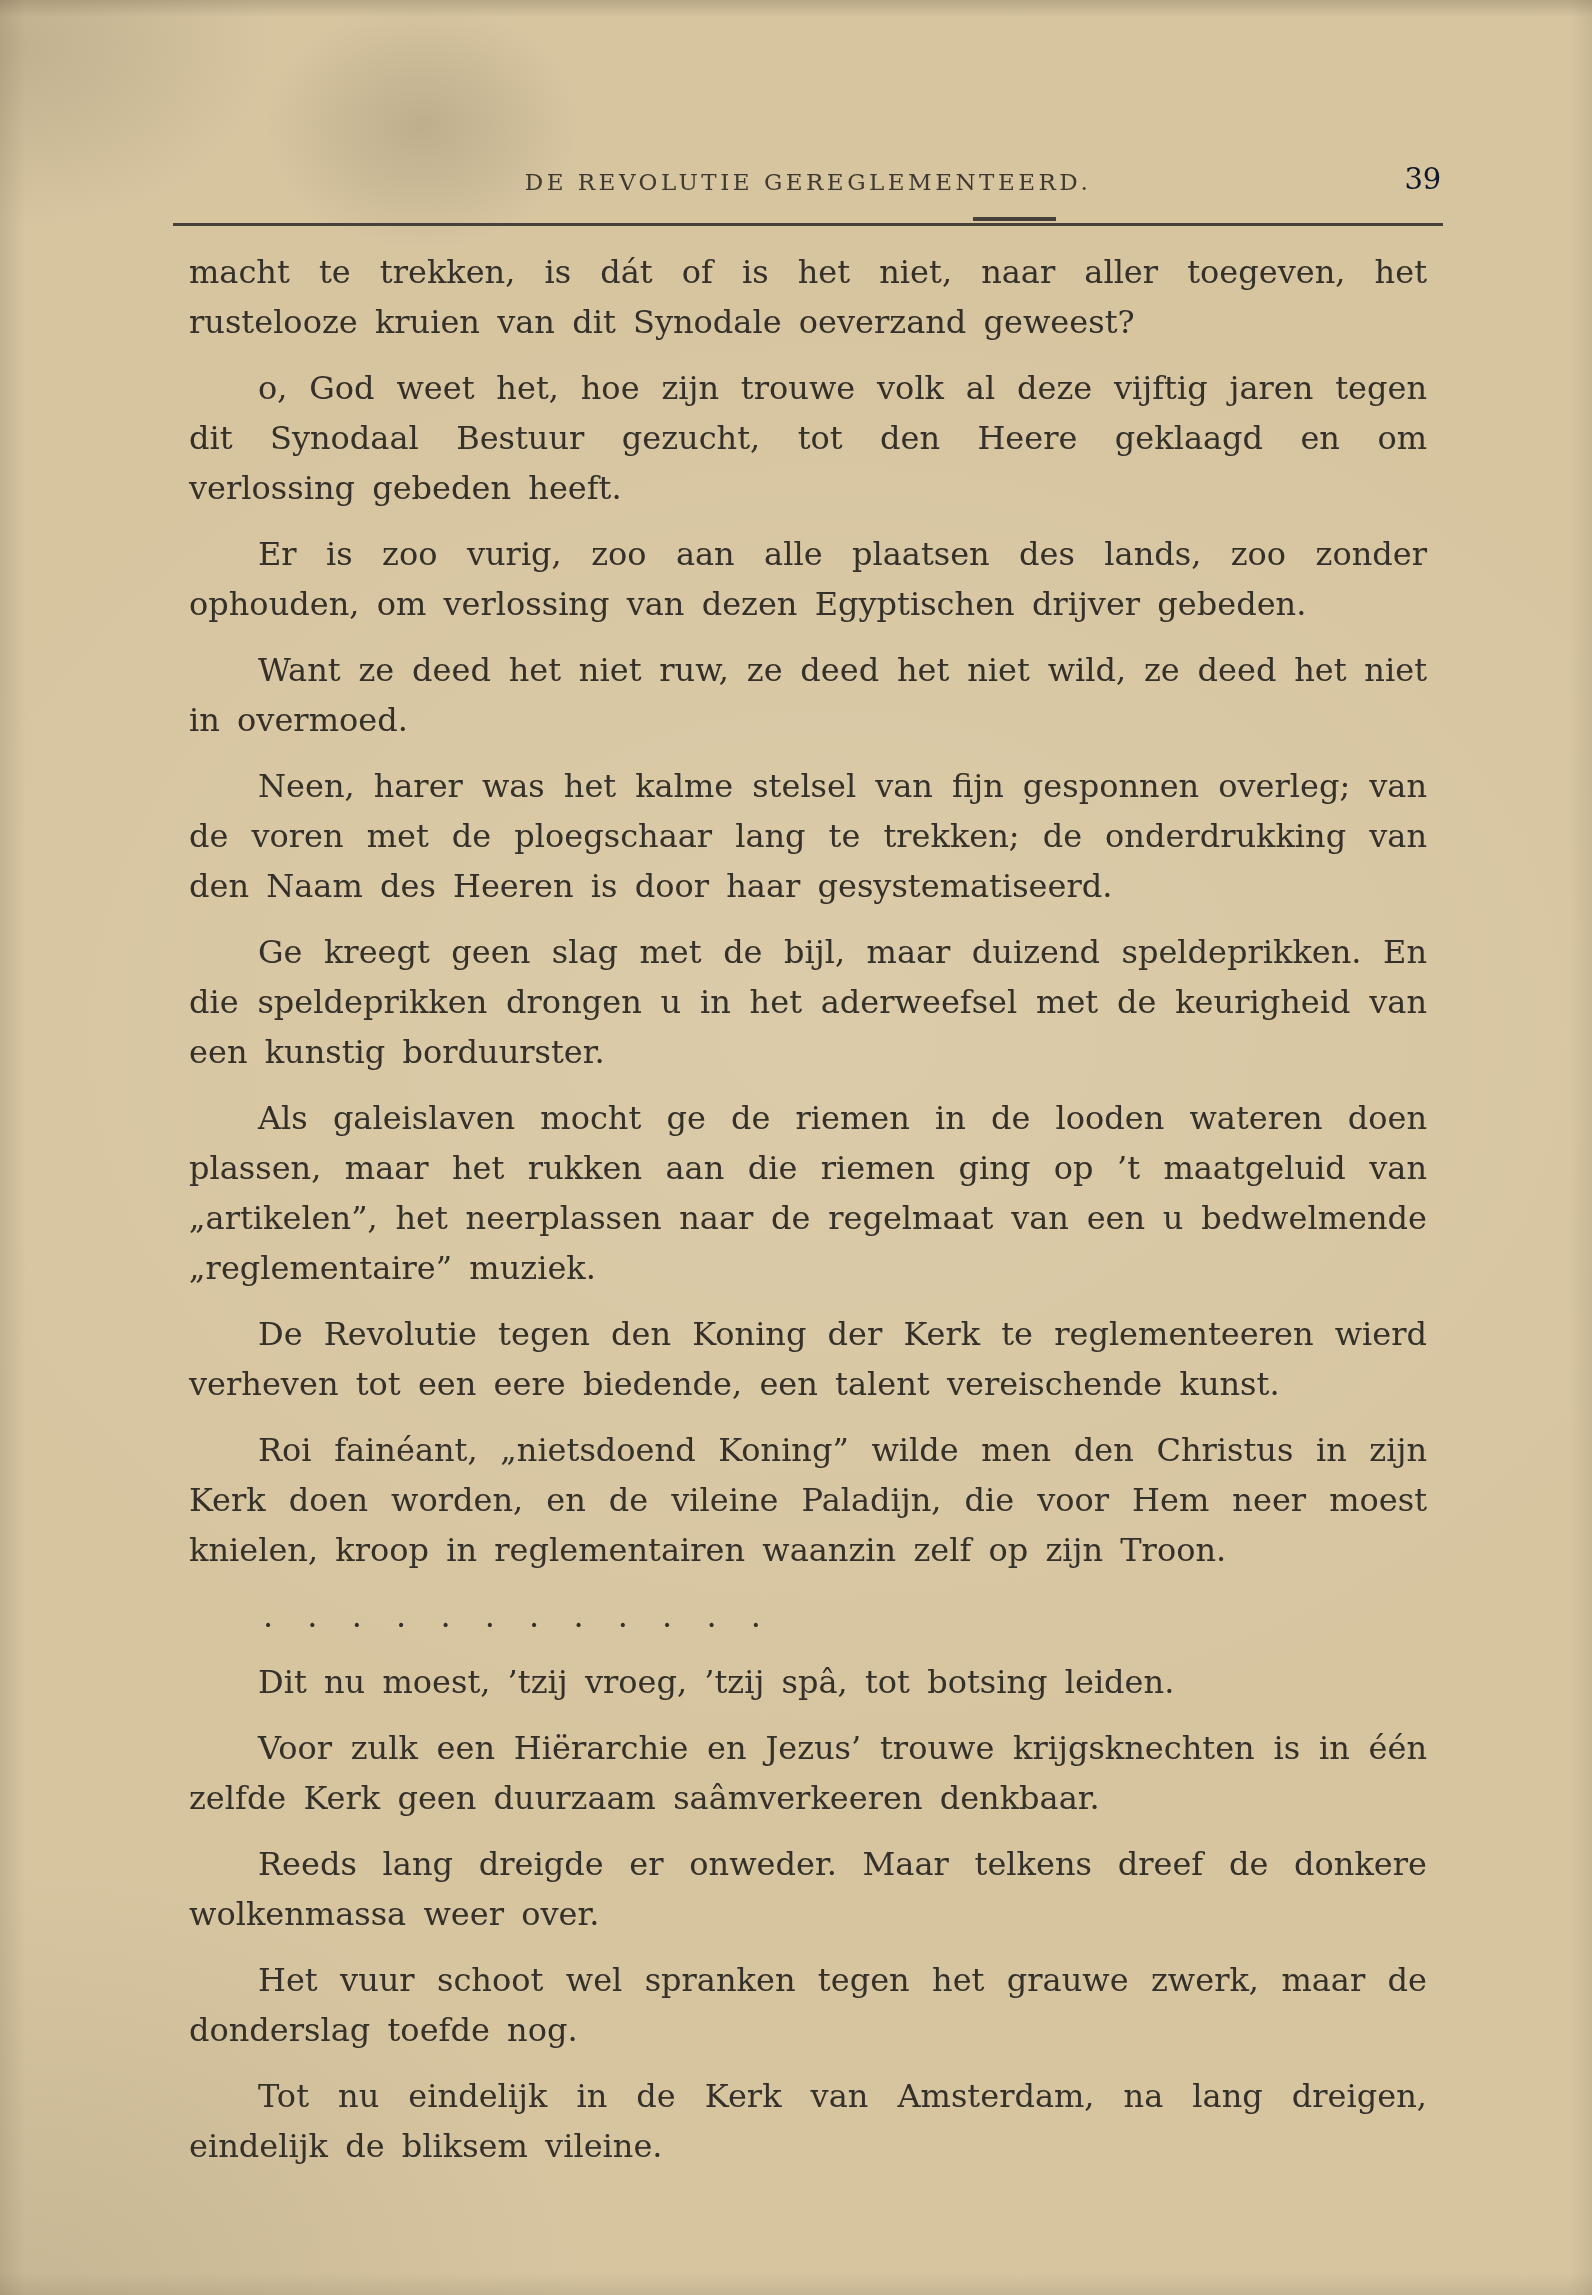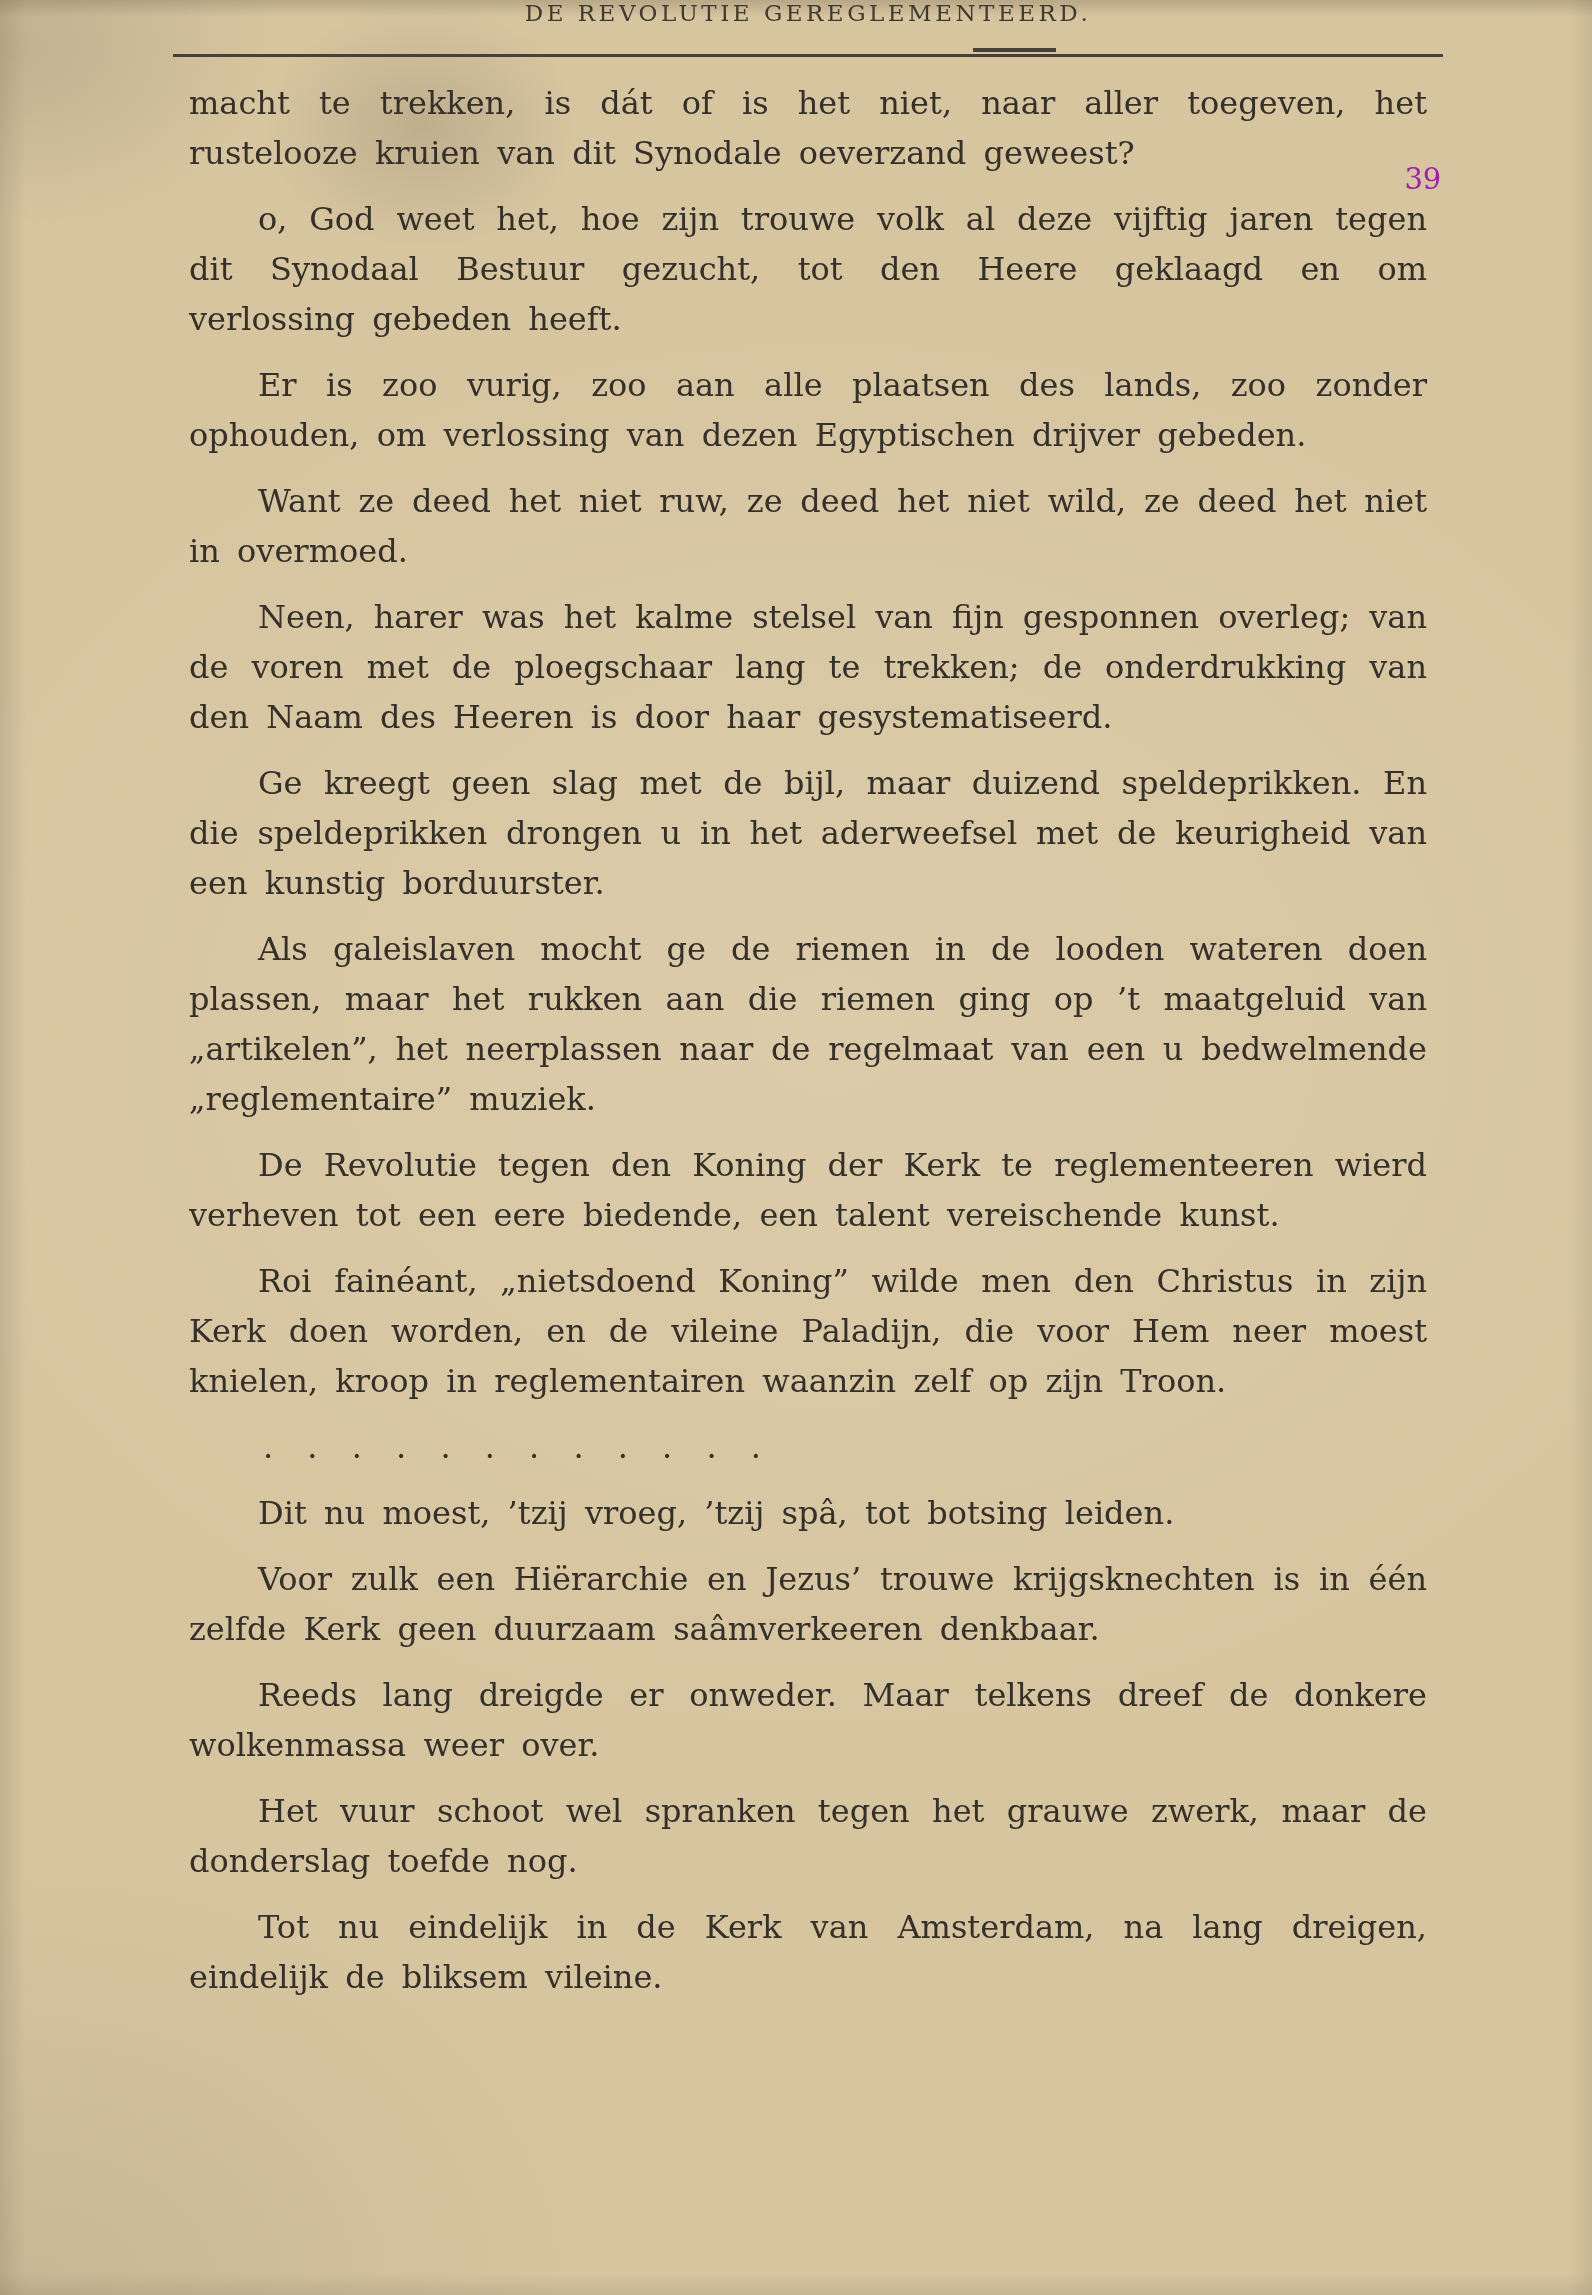--- a/index.html
+++ b/index.html
@@ -22,36 +22,37 @@
       radial-gradient(ellipse 777px 604px at 2% 100%, rgba(96,82,62,.12), rgba(96,82,62,0) 70%);
     font-family: "DejaVu Serif", "Liberation Serif", serif;
     color: #34302a;
   }
   .text-block {
     margin-left: 173px;
     width: 1270px;
   }
   .page-header {
     position: relative;
+    padding-top: 169px;
     height: 41px;
   }
   .running-title {
     display: block;
     text-align: center;
     font-size: 23px;
     letter-spacing: 3.5px;
     color: #3e3931;
     white-space: nowrap;
   }
   .page-number {
     position: absolute;
     right: 1.7px;
     top: 162px;
     font-size: 29px;
-    color: #a21caf;
+    color: #0f172a;
   }
   .rule {
     position: relative;
     margin-top: 13px;
     height: 2.6px;
     background: #46413a;
   }
   .rule-dash {
     position: absolute;
     top: -6px;

